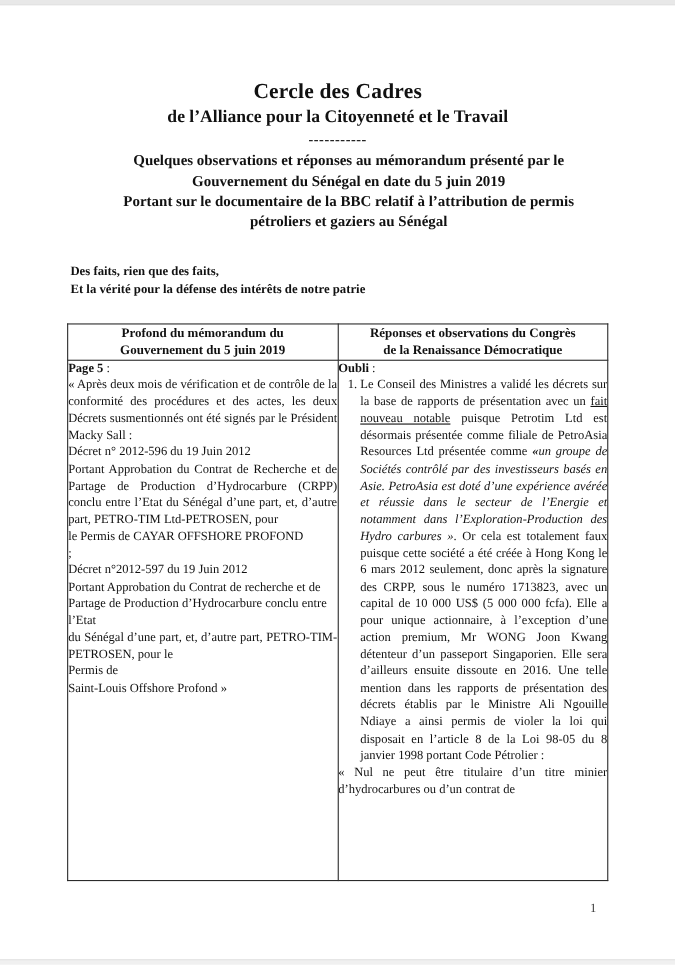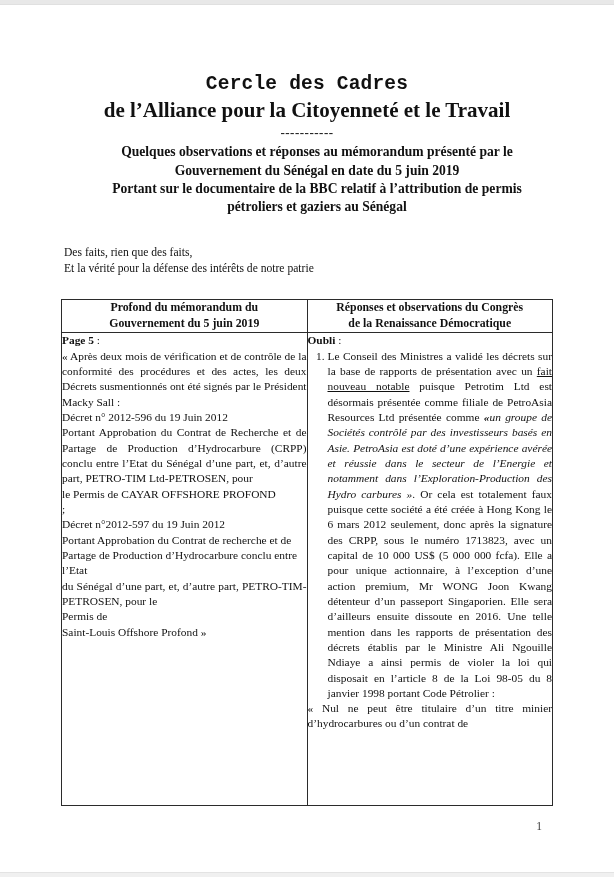--- a/index.html
+++ b/index.html
@@ -40,24 +40,23 @@
   }
   .doc-header {
     padding-top: 68px;
     text-align: center;
   }
   .org-title {
     font-size: 19.5px;
     font-weight: bold;
     letter-spacing: 0.2px;
     line-height: 1.15;
-    font-family: Liberation Mono, monospace;
   }
   .org-subtitle {
-    font-size: 21px;
+    font-size: 16px;
     font-weight: bold;
     margin-top: 3px;
     line-height: 1.15;
   }
   .divider-dashes {
     font-size: 13px;
     font-weight: bold;
     letter-spacing: 0.5px;
     margin-top: 2px;
     line-height: 1.2;
@@ -68,21 +67,21 @@
     font-size: 13.6px;
     font-weight: bold;
     line-height: 1.35;
     padding: 0 34px;
     margin-left: 20px;
   }
   .epigraph {
     margin-top: 28px;
     padding-left: 64px;
     font-size: 11.6px;
-    font-weight: normal;
+    font-weight: bold;
     line-height: 1.42;
   }
   .table-wrap {
     margin-top: 22px;
     padding: 0 61px 0 61px;
   }
   table.doc-table {
     width: 100%;
     border-collapse: collapse;
     table-layout: fixed;

